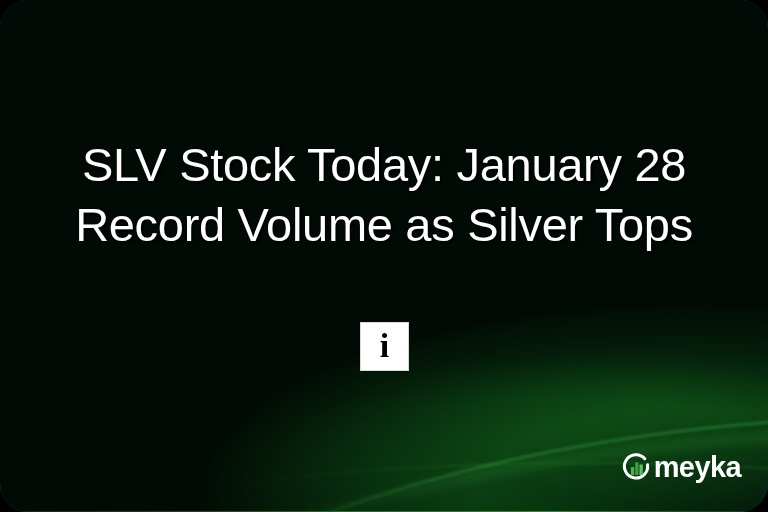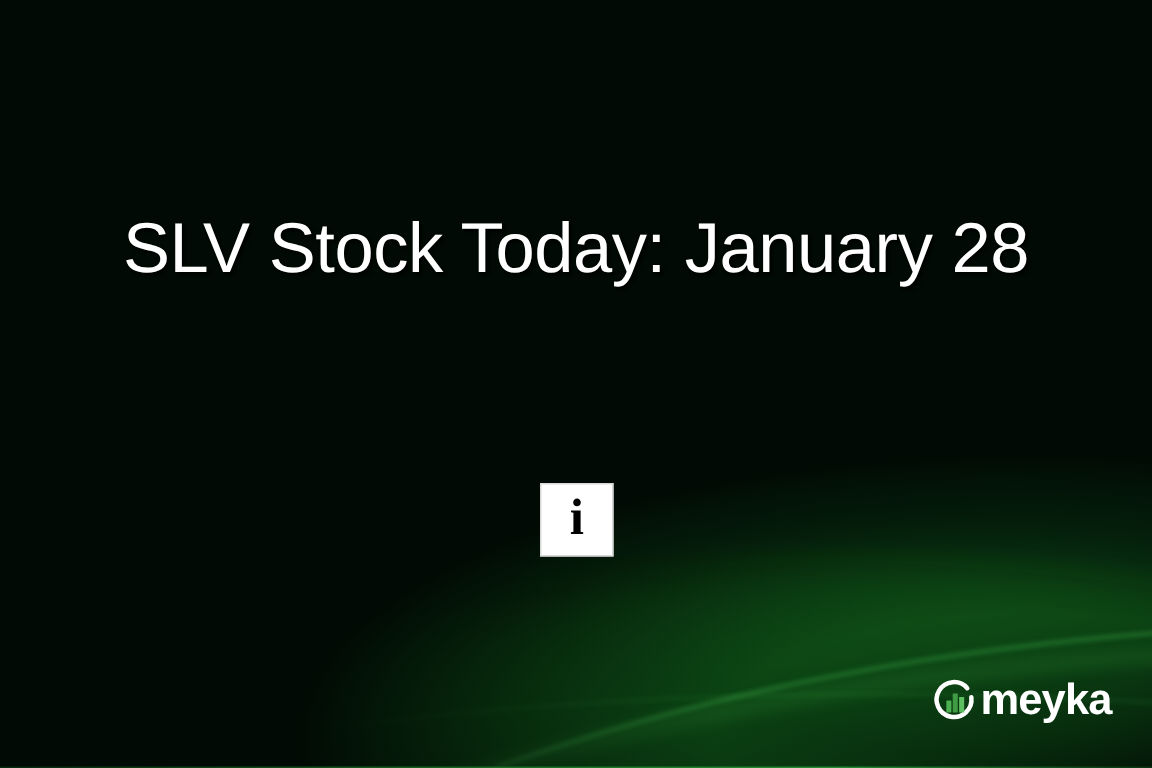--- a/index.html
+++ b/index.html
@@ -7,20 +7,21 @@
     padding: 0;
     background: #000;
   }
   #card {
     position: relative;
     width: 768px;
     height: 512px;
     overflow: hidden;
     font-family: "Liberation Sans", sans-serif;
     background: #1d4ed8;
+    border-radius: 29px;
   }
 
   
   .bg-layer {
     position: absolute;
     inset: 0;
     pointer-events: none;
   }
   .bg-base {
     background:
@@ -188,20 +189,21 @@
     <path d="M300,520 C460,472 630,444 798,436" stroke="#3aa847" stroke-width="9" fill="none" opacity=".2" filter="url(#blurM)"></path>
     <path d="M120,500 C300,470 520,452 798,470" stroke="#2d9139" stroke-width="1.4" fill="none" opacity=".35" filter="url(#blurS)"></path>
 
     <path d="M560,180 C660,186 720,200 798,222" stroke="#2e9a3c" stroke-width="1.4" fill="none" opacity=".3" filter="url(#blurS)"></path>
   </svg>
 
   <div class="bg-layer bg-dark-top"></div>
 
   <h1 id="headline">
     <span class="line">SLV Stock Today: January 28</span>
+    <span class="line">Record Volume as Silver Tops</span>
   </h1>
 
   <div id="placeholder-icon">
     <span class="glyph">i</span>
   </div>
 
   <div id="logo">
     <span class="mark">
       <svg viewBox="0 0 32 32" width="31" height="31" aria-hidden="true">
 

